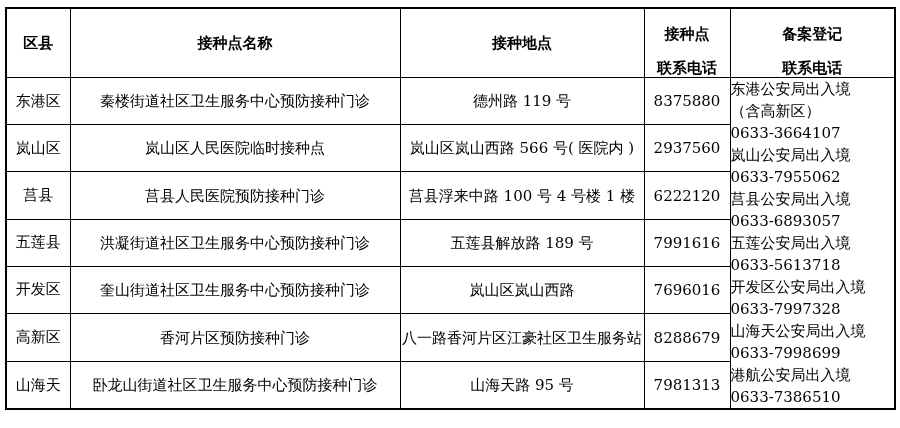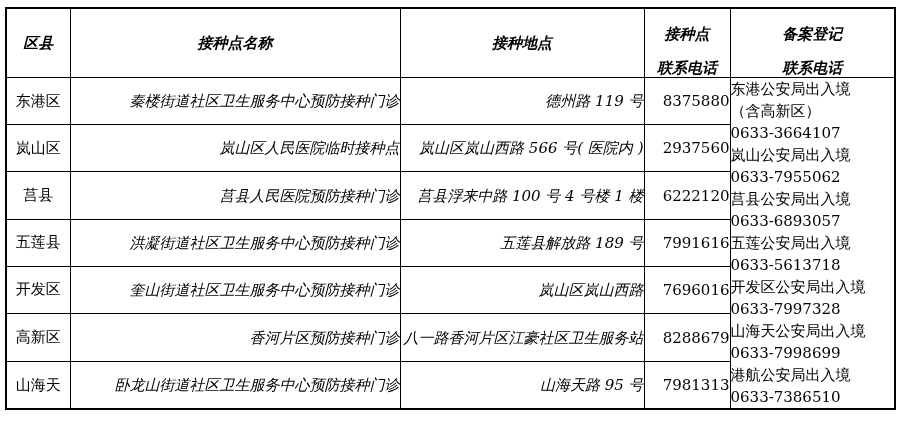--- a/index.html
+++ b/index.html
@@ -33,37 +33,35 @@
   table.vax thead tr { height: 46px; }
   table.vax tbody tr { height: 47px; }
   table.vax tbody tr.tall { height: 48px; }
 
   th {
     font-family: "DejaVu Sans", "Liberation Sans", sans-serif;
     font-weight: bold;
     font-size: 15px;
     text-align: center;
     line-height: 18px;
-    font-style: italic;
   }
   td {
     font-size: 15px;
   }
   .c-district {
     text-align: center;
   }
   .c-name, .c-addr {
-    text-align: right;
+    text-align: center;
     padding-left: 10px;
     padding-right: 6px;
     line-height: 20px;
-    font-style: italic;
   }
   .c-phone {
-    text-align: right;
+    text-align: center;
   }
   .c-reg {
     text-align: left;
     line-height: 22px;
     font-size: 15px;
   }
   .hdr-line { display: block; margin-top: 16px; }
 </style>
 </head>
 <body>

